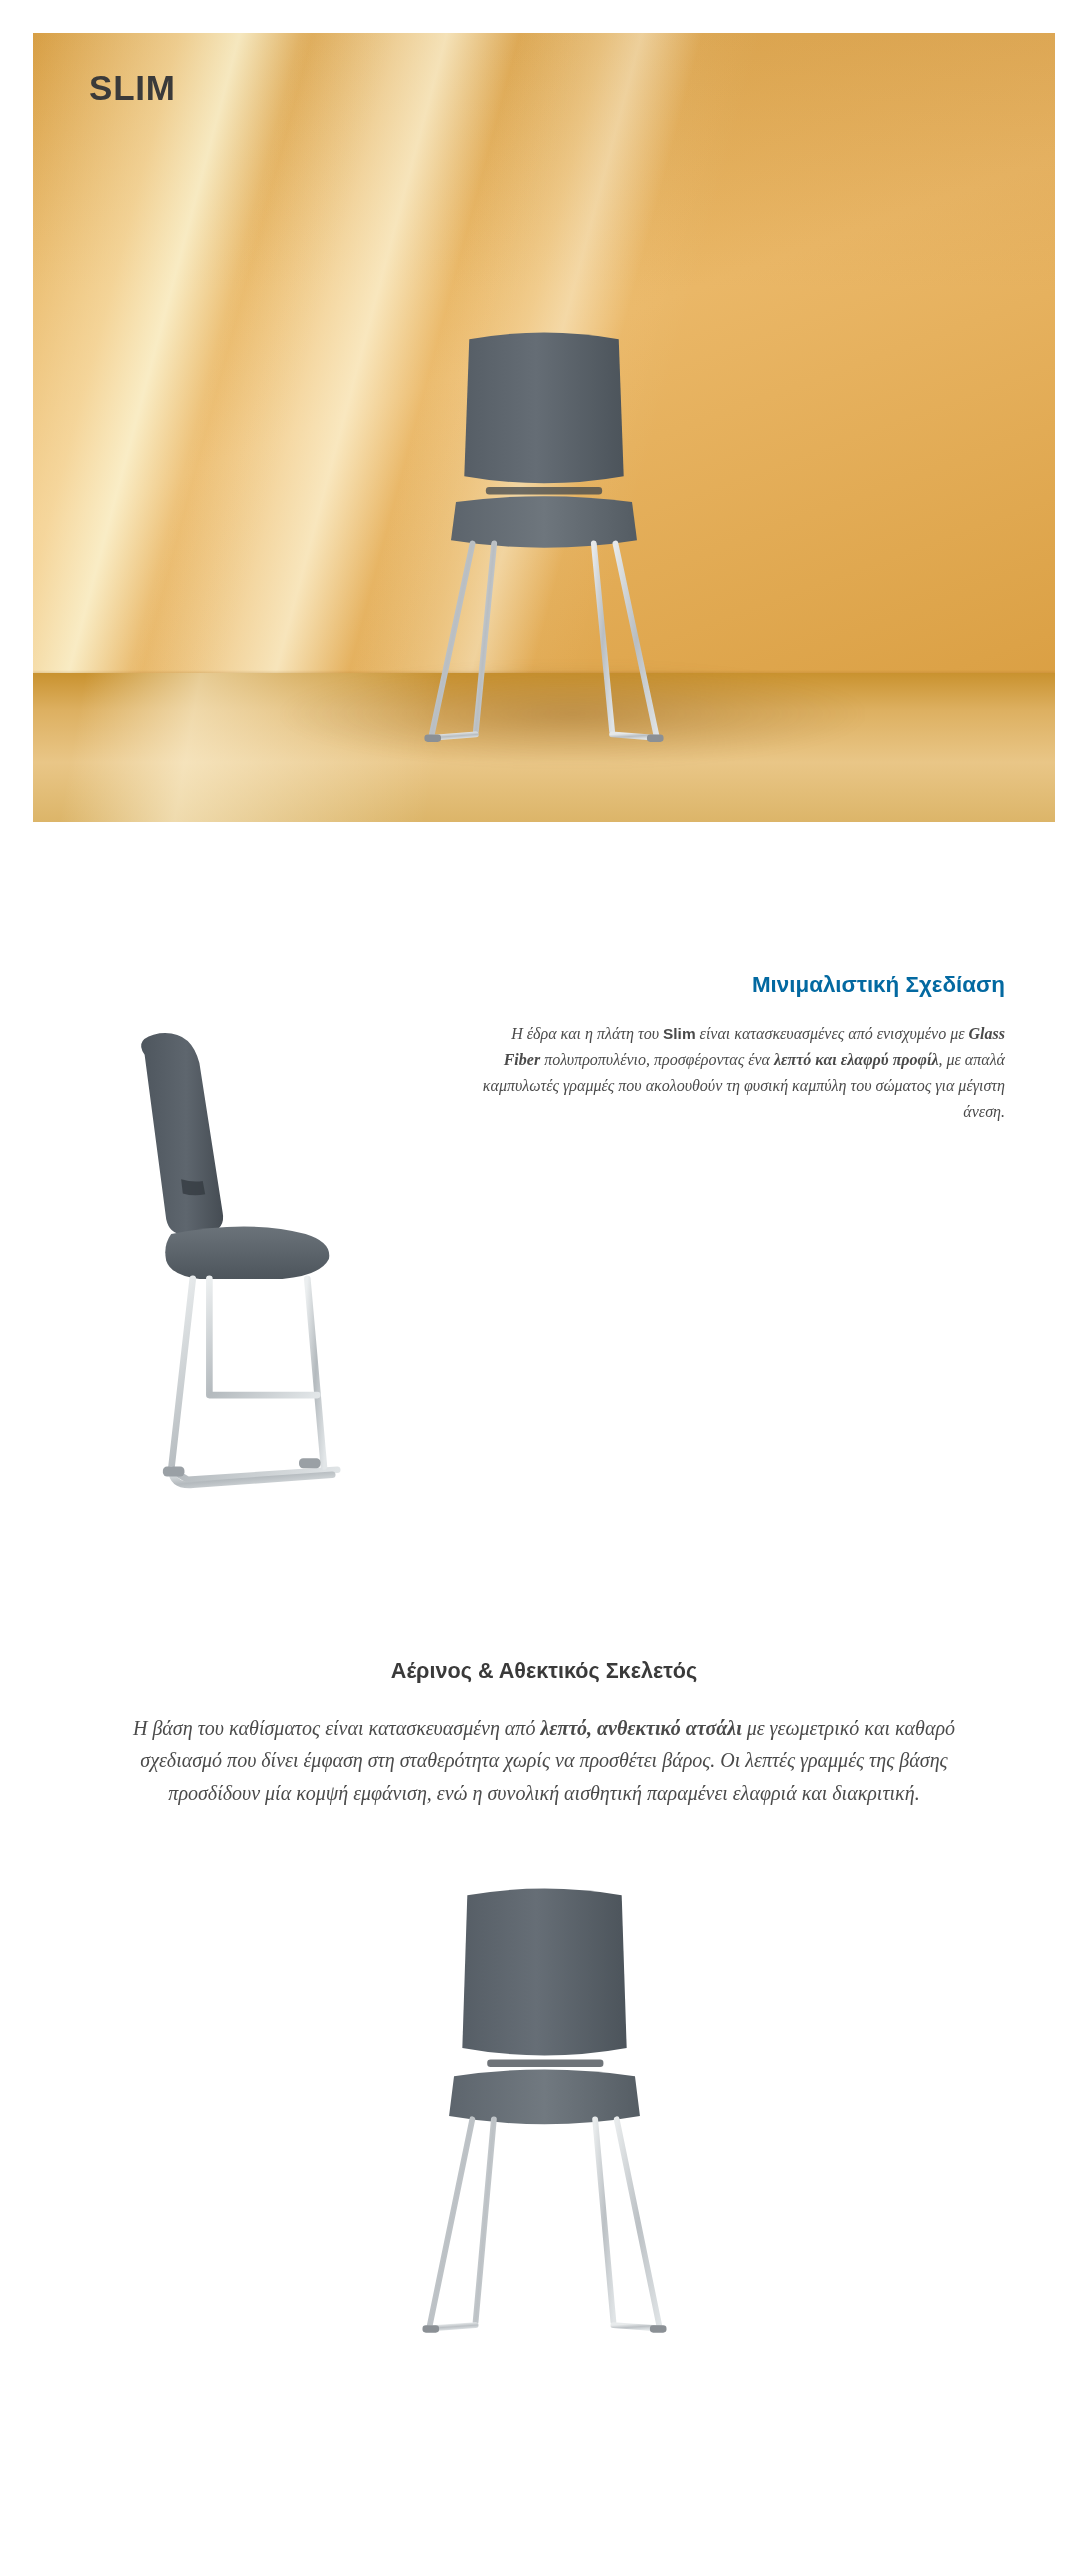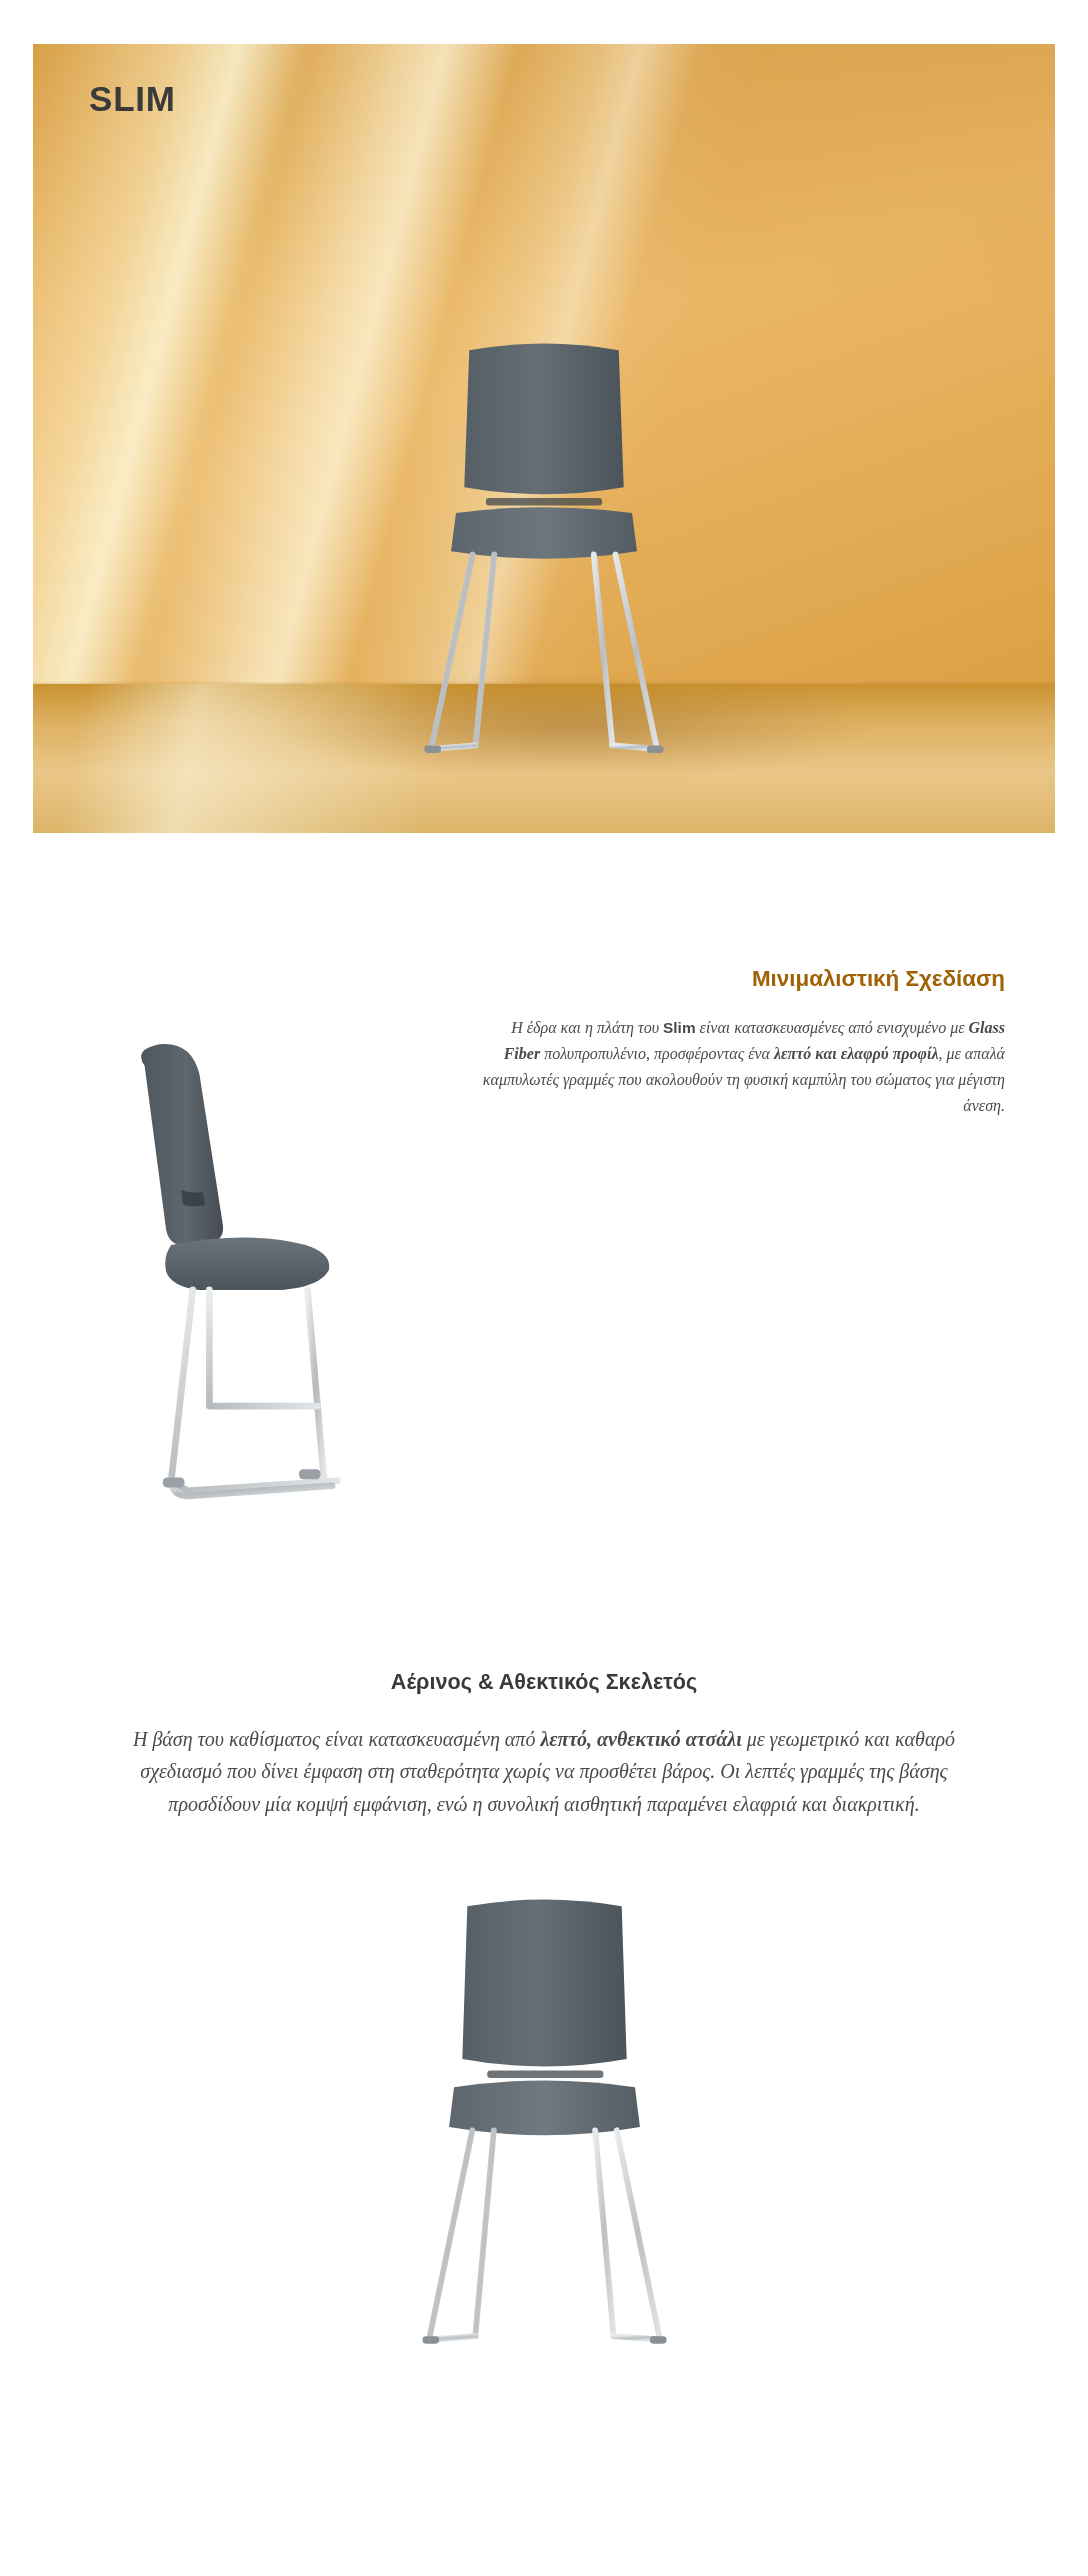--- a/index.html
+++ b/index.html
@@ -10,21 +10,21 @@
   body {
     width: 1088px;
     font-family: "Liberation Sans", sans-serif;
     color: #333333;
     -webkit-font-smoothing: antialiased;
   }
   .page {
     width: 1088px;
     margin: 0 auto;
     position: relative;
-    padding-top: 44px;
+    padding-top: 33px;
     box-sizing: border-box;
   }
 
   
   .hero {
     position: relative;
     margin: 0 auto;
     width: 1022px;
     height: 789px;
     overflow: hidden;
@@ -101,24 +101,24 @@
     height: 581px;
   }
   .section-min .text-col {
     position: absolute;
     right: 50px;
     top: 0;
     width: 531px;
     text-align: right;
   }
   h2.head-right {
-    margin: 0 0 23px 0;
+    margin: 17px 0 23px 0;
     font-size: 22.4px;
     font-weight: bold;
-    color: #a16207;
+    color: #0369a1;
     text-align: right;
   }
   .body-italic {
     margin: 0;
     font-family: "Liberation Serif", serif;
     font-style: italic;
     font-size: 16px;
     line-height: 1.62;
     color: #4a4a4a;
   }

